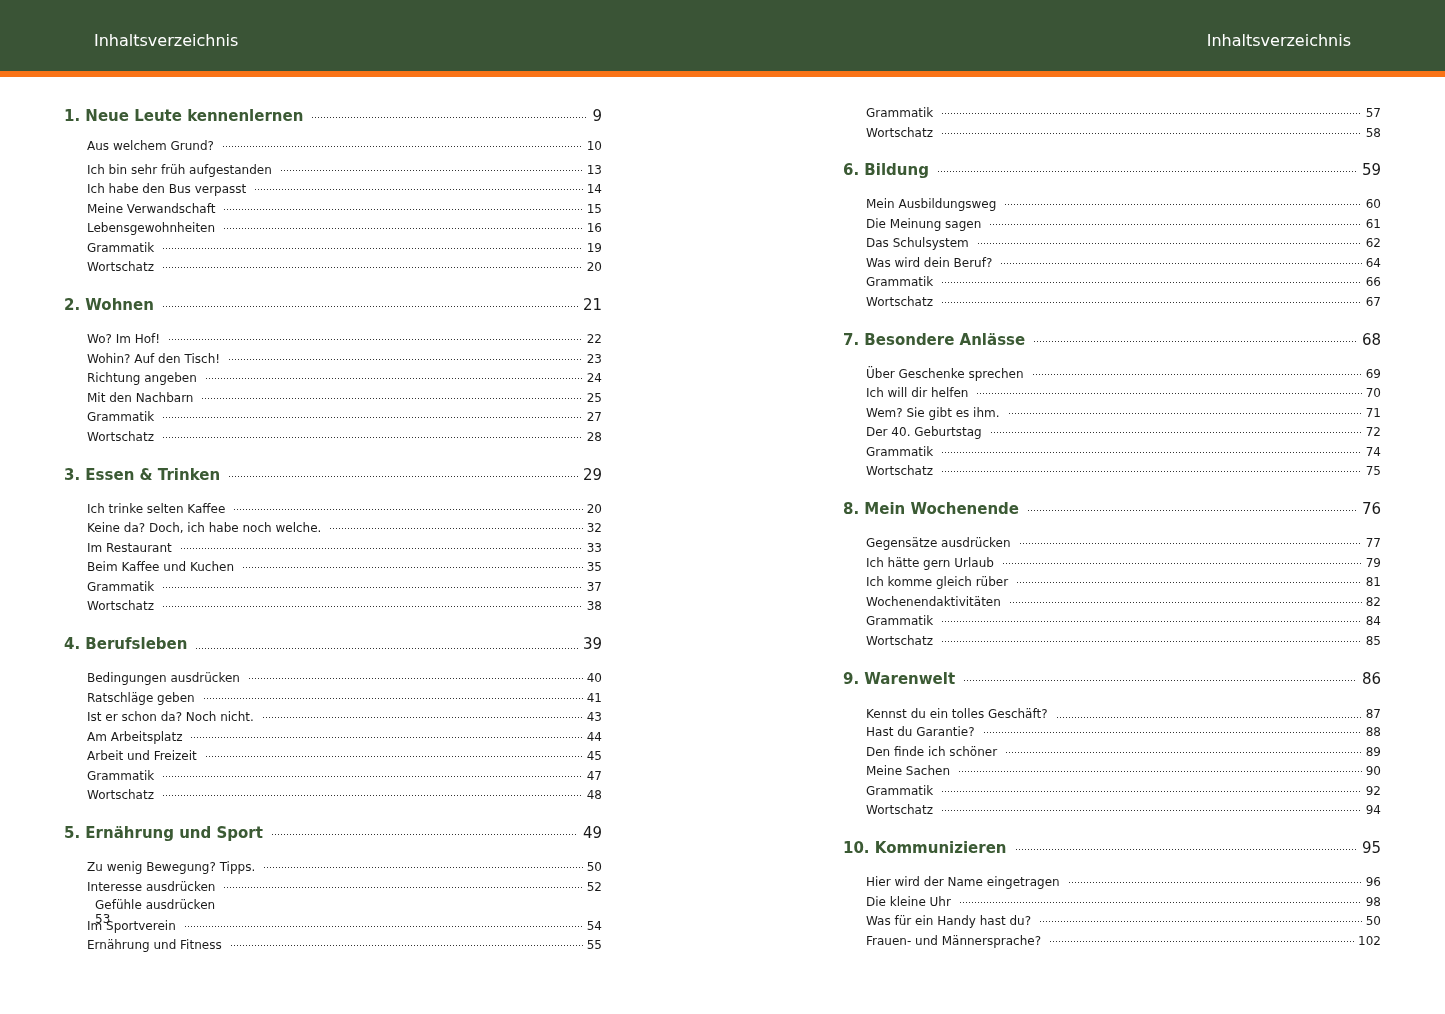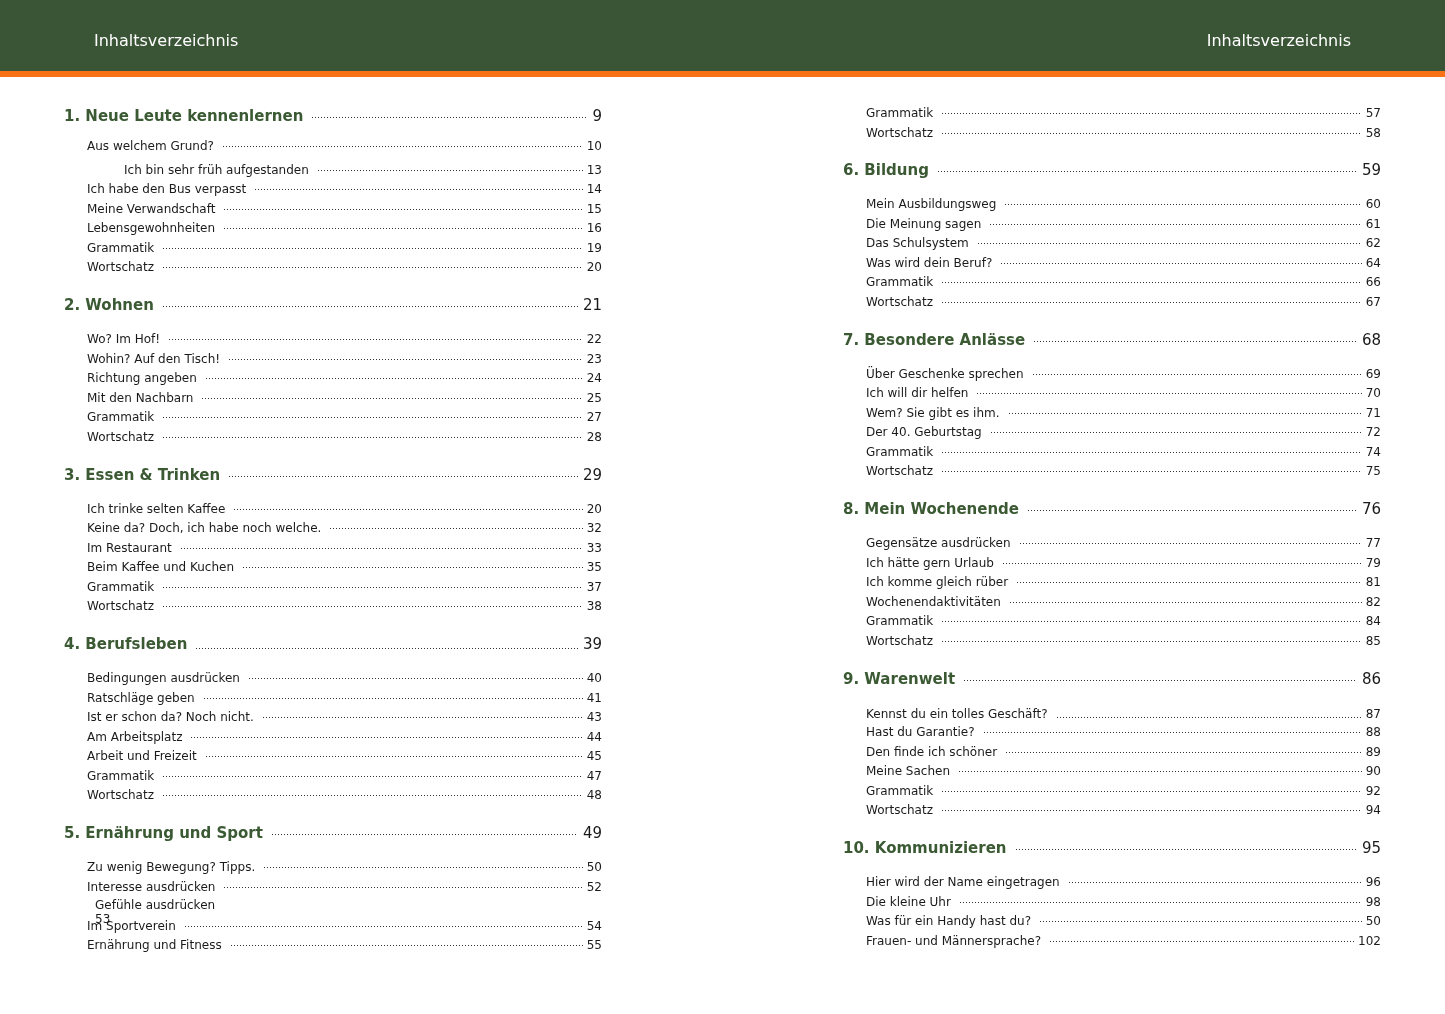--- a/index.html
+++ b/index.html
@@ -50,21 +50,21 @@
     <div class="row chapter" style="top: 106px;">
       <span class="label">1. Neue Leute kennenlernen</span>
       <span class="dots"></span>
       <span class="num">9</span>
     </div>
     <div class="row lesson" style="top: 138px;">
       <span class="label">Aus welchem Grund?</span>
       <span class="dots"></span>
       <span class="num">10</span>
     </div>
-    <div class="row lesson" style="top: 161.5px; margin-left: 37px;">
+    <div class="row lesson" style="top: 161.5px;">
       <span class="label">Ich bin sehr früh aufgestanden</span>
       <span class="dots"></span>
       <span class="num">13</span>
     </div>
     <div class="row lesson" style="top: 181px;">
       <span class="label">Ich habe den Bus verpasst</span>
       <span class="dots"></span>
       <span class="num">14</span>
     </div>
     <div class="row lesson" style="top: 200.5px;">

